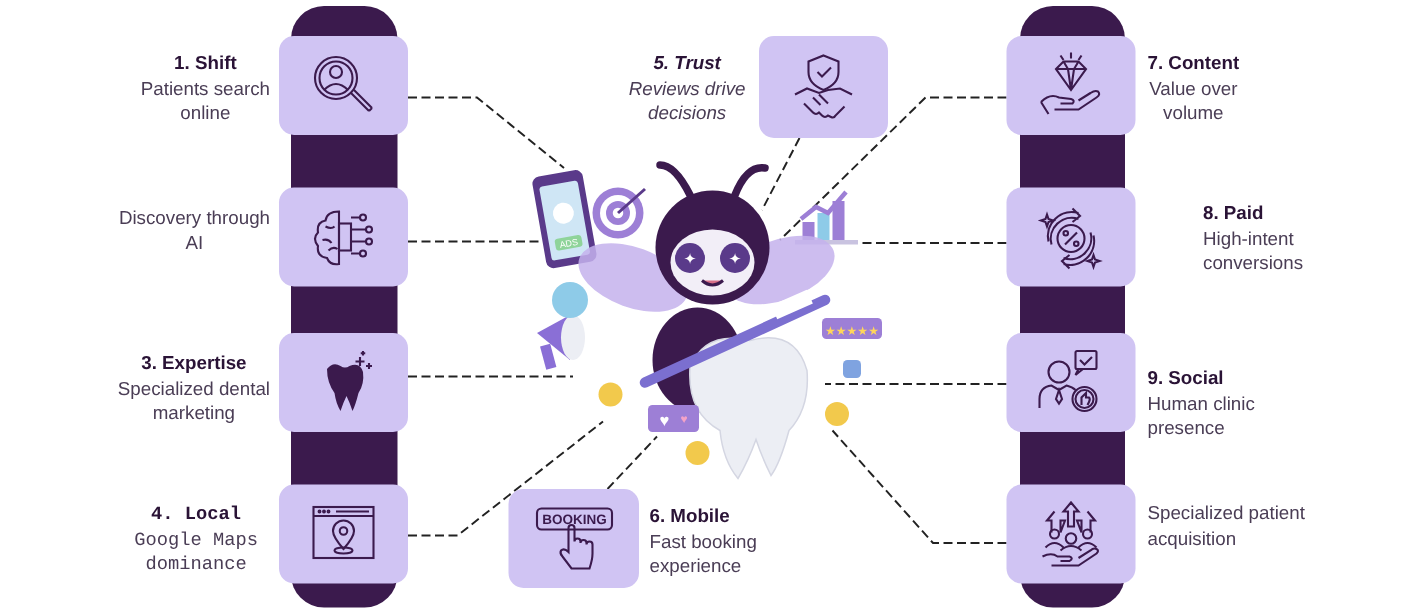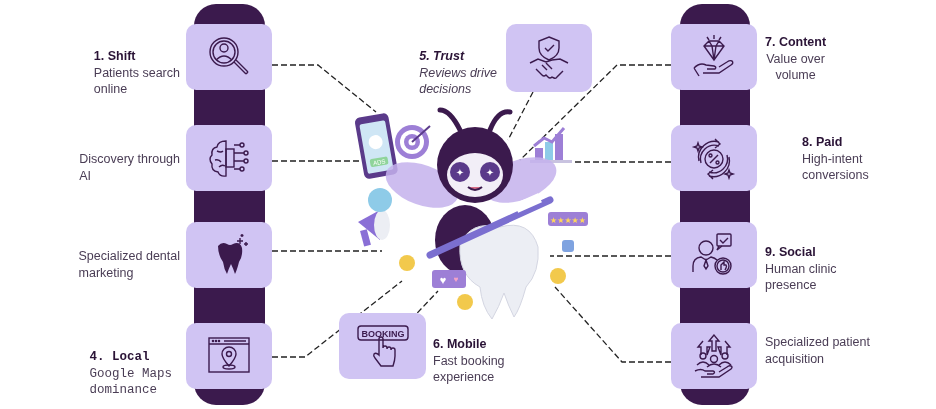--- a/index.html
+++ b/index.html
@@ -2,21 +2,21 @@
 <html><head>
 <meta charset="utf-8">
 <style>
   html,body{margin:0;padding:0;background:#ffffff;}
   body{width:936px;height:409px;position:relative;overflow:hidden;font-family:"Liberation Sans","DejaVu Sans",sans-serif;}
   .pillar{position:absolute;background:#3b1a4d;border-radius:22px;}
   .box{position:absolute;width:86px;height:66px;background:#d0c4f3;border-radius:10px;display:flex;align-items:center;justify-content:center;}
   .box svg{width:50px;height:50px;}
   .label{position:absolute;font-size:12.5px;line-height:16.5px;color:#4a3d55;}
   .label .t{font-weight:bold;color:#2a1336;display:block;}
-  .label.right{text-align:left;margin-top:14px;}
+  .label.right{text-align:center;}
   .label.left{text-align:left;}
   svg.lines{position:absolute;left:0;top:0;}
   .mascot{position:absolute;left:350px;top:100px;width:250px;height:220px;}
 </style>
 </head>
 <body>
 
 <svg class="lines" width="936" height="409">
   <g stroke="#222" stroke-width="1.3" fill="none" stroke-dasharray="6,3">
     <polyline points="272,65 318,65 376,112"></polyline>
@@ -78,20 +78,21 @@
 <div class="label right" style="right:756px;top:34px;">
   <span class="t">1. Shift</span>
   <span>Patients search</span><br>
   <span>online</span>
 </div>
 <div class="label right" style="right:756px;top:137px;">
   <span>Discovery through</span><br>
   <span>AI</span>
 </div>
 <div class="label right" style="right:756px;top:234px;">
+  <span class="t">3. Expertise</span>
   <span>Specialized dental</span><br>
   <span>marketing</span>
 </div>
 <div class="label right" style="right:764px;top:335px;font-family:Liberation Mono, monospace;">
   <span class="t">4. Local</span>
   <span>Google Maps</span><br>
   <span>dominance</span>
 </div>
 
 <div class="box" style="left:506px;top:24px;width:86px;height:68px;">
@@ -101,21 +102,21 @@
     <path d="M6 30 l8 -4 l8 3 l6 -2 l8 -1 l8 4 M12 36 l6 6 q2 2 4 0 l2 2 q2 2 4 0 l2 1 q2 1 3 -1 l6 -6"></path>
     <path d="M18 32 l5 5 M22 30 l6 6"></path>
   </svg>
 </div>
 <div class="label right" style="right:439px;top:34px;font-style:italic;">
   <span class="t">5. Trust</span>
   <span>Reviews drive</span><br>
   <span>decisions</span>
 </div>
 
-<div class="box" style="left:339px;top:313px;width:87px;height:66px;">
+<div class="box" style="left:339px;top:326px;width:87px;height:66px;">
   <svg viewBox="0 0 56 50" style="width:56px;height:50px;" fill="none" stroke="#3b1a4d" stroke-width="1.4">
     <rect x="3" y="5" width="50" height="14" rx="3"></rect>
     <text x="28" y="15.5" text-anchor="middle" font-family="Liberation Sans, sans-serif" font-weight="bold" font-size="9" fill="#3b1a4d" stroke="none">BOOKING</text>
     <path d="M24 18 v16 q-3 -3 -5 -1 q-1 2 1 4 l6 8 h12 q2 -6 2 -10 v-6 q0 -2 -2 -2 q-2 0 -2 2 v-1 q0 -2 -2 -2 q-2 0 -2 2 v-1 q0 -2 -2 -2 q-2 0 -2 2 v-9 q0 -2 -2 -2 q-2 0 -2 2 Z"></path>
   </svg>
 </div>
 <div class="label left" style="left:433px;top:336px;">
   <span class="t">6. Mobile</span>
   <span>Fast booking</span><br>
   <span>experience</span>

